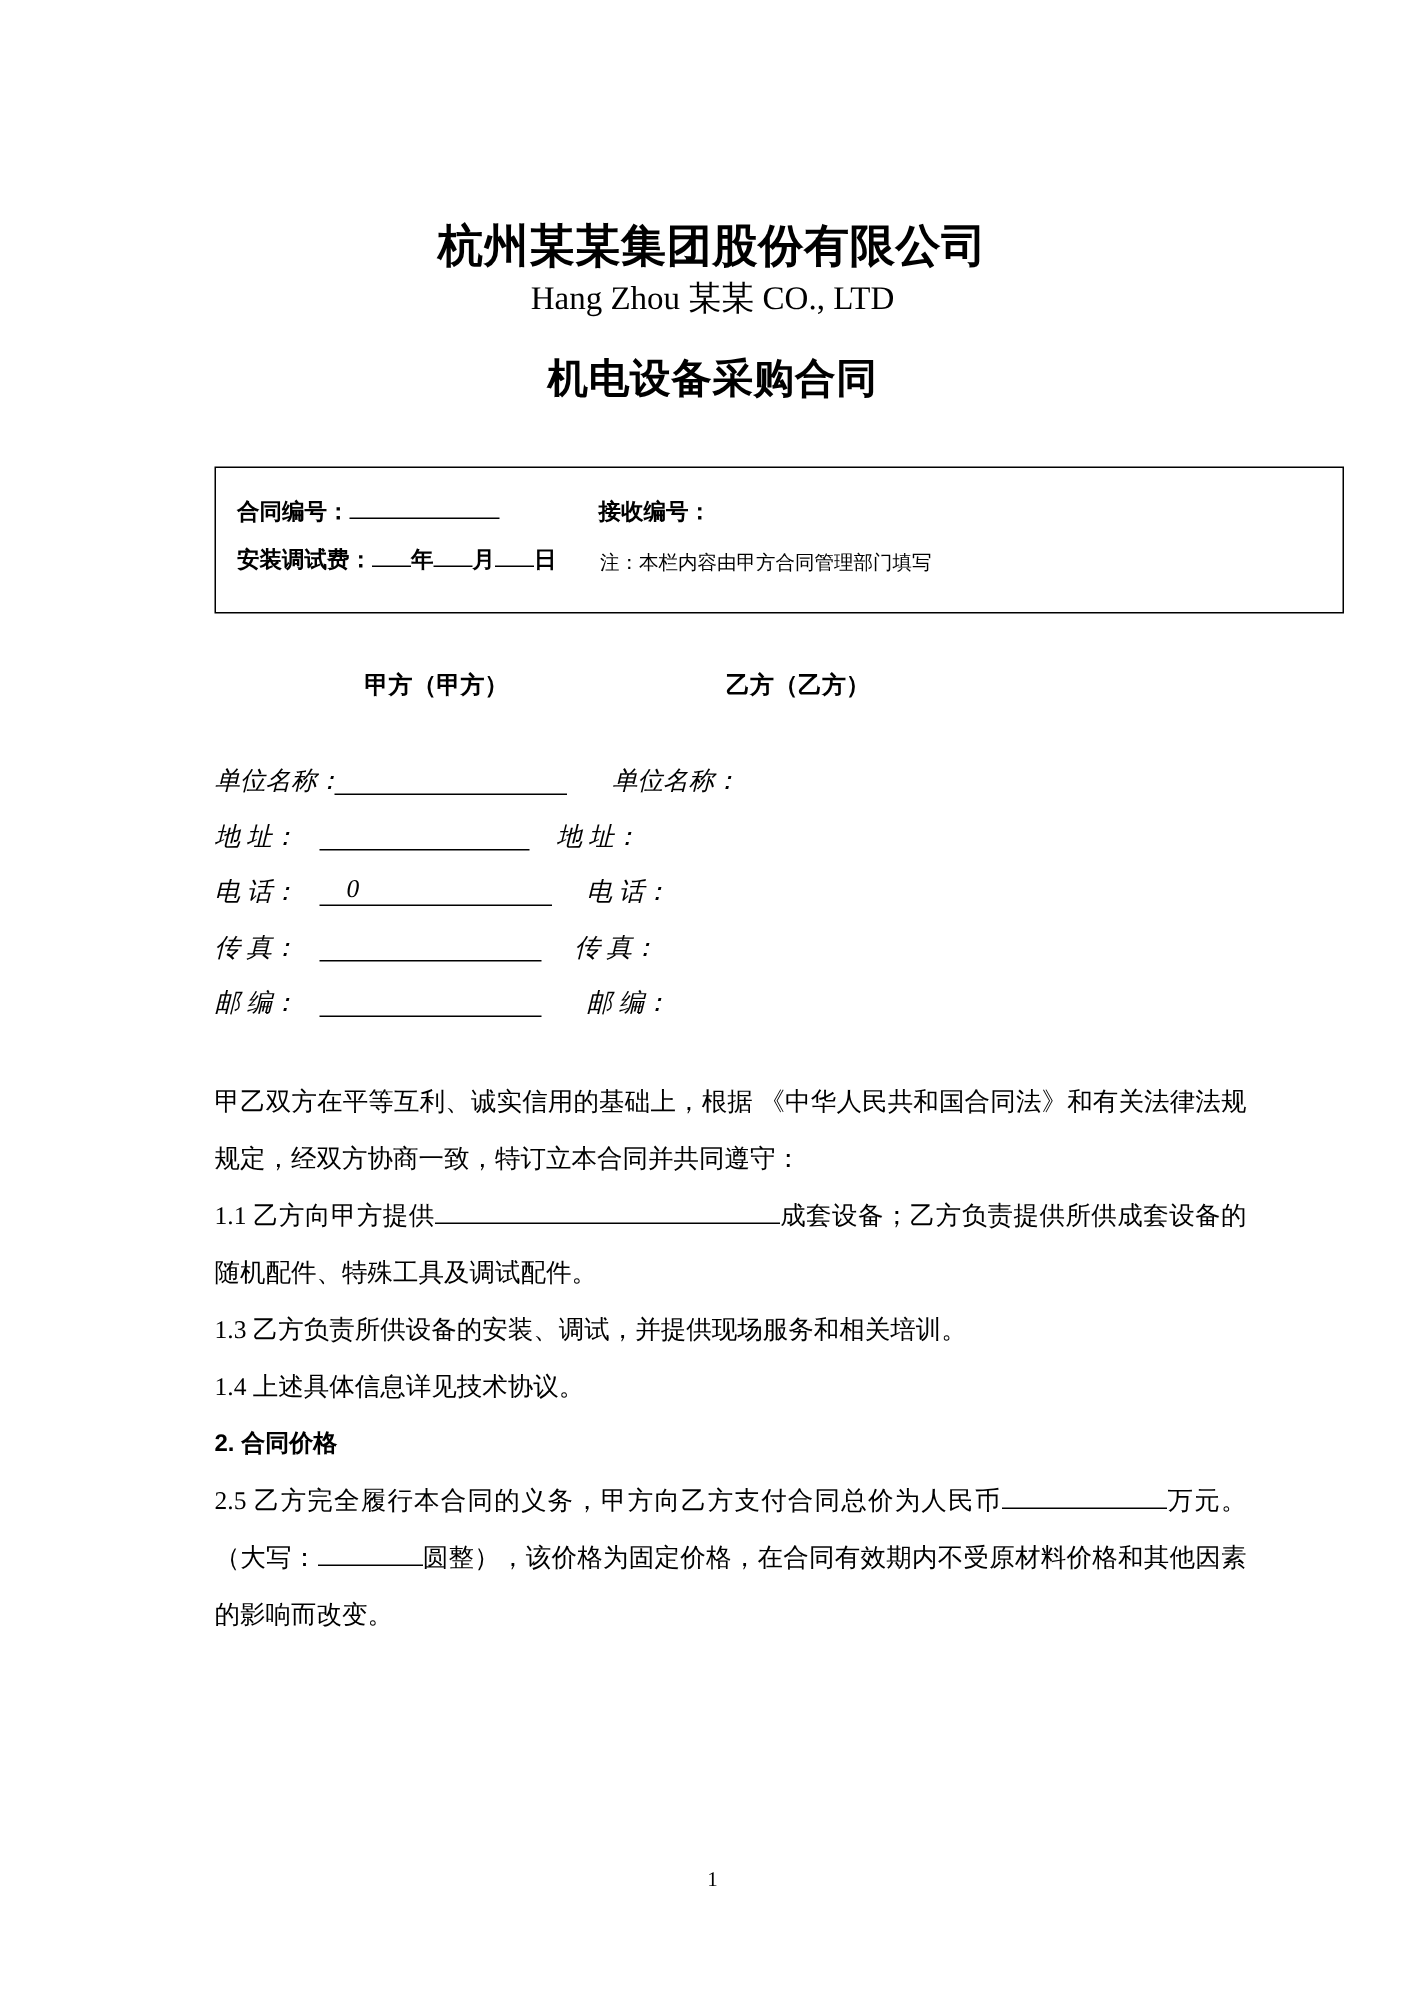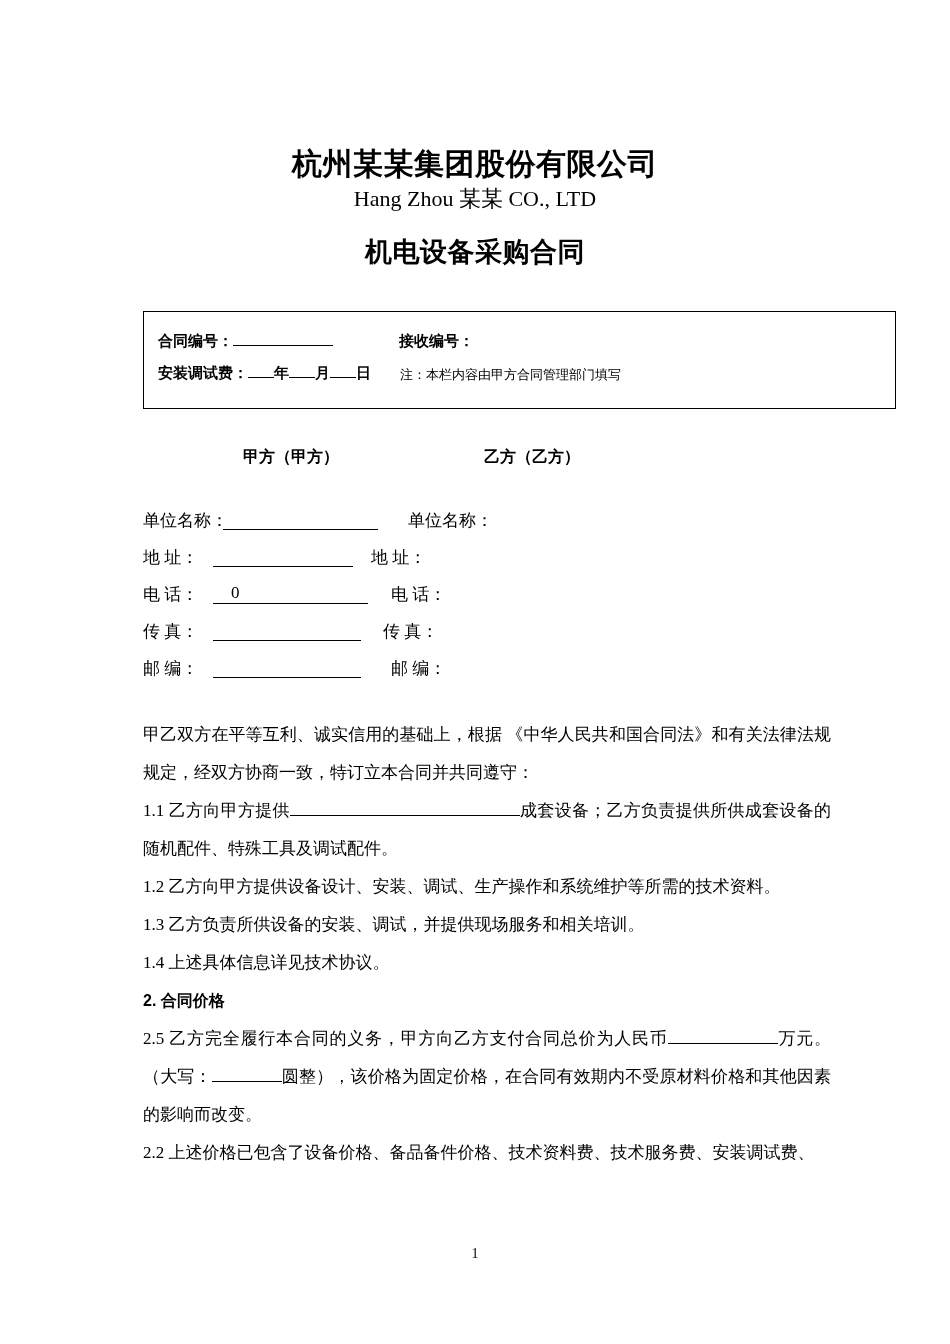--- a/index.html
+++ b/index.html
@@ -108,20 +108,21 @@
   .party-head.b { left: 484px; }
 
   
   .pf-row {
     position: absolute;
     left: 143px;
     width: 700px;
     height: 30px;
     font-family: "Liberation Serif", "DejaVu Serif", serif;
     font-size: 17px;
+    font-style: italic;
   }
   .pf-label {
     position: absolute;
     left: 0;
     top: 0;
     white-space: nowrap;
   }
   .pf-blank {
     position: absolute;
     top: 0;
@@ -240,29 +241,27 @@
     <span class="pf-label-right" style="left:248px;">邮    编：</span>
   </div>
 
   <div class="body-block">
 
     <p class="p">甲乙双方在平等互利、诚实信用的基础上，根据 《中华人民共和国合同法》和有关法律法规规定，经双方协商一致，特订立本合同并共同遵守：</p>
 
 
     <p class="p"><span>1.1  乙方向甲方提供</span><span class="u-inline u-w230"></span><span>成套设备；乙方负责提供所供成套设备的随机配件、特殊工具及调试配件。</span></p>
 
-    <p class="p">1.2  乙方向甲方提供设备设计、安装、调试、生产操作和系统维护等所需的技术资料。</p>
 
     <p class="p">1.3  乙方负责所供设备的安装、调试，并提供现场服务和相关培训。</p>
 
     <p class="p">1.4  上述具体信息详见技术协议。</p>
 
     <p class="p h">2.  合同价格</p>
 
     <p class="p"><span>2.5 乙方完全履行本合同的义务，甲方向乙方支付合同总价为人民币</span><span class="u-inline u-w110"></span><span>万元。（大写：</span><span class="u-inline u-w70"></span><span>圆整），该价格为固定价格，在合同有效期内不受原材料价格和其他因素的影响而改变。</span></p>
 
-    <p class="p">2.2  上述价格已包含了设备价格、备品备件价格、技术资料费、技术服务费、安装调试费、</p>
 
   </div>
 
   <div class="page-num">1</div>
 
 </div>
 
 </body></html>

